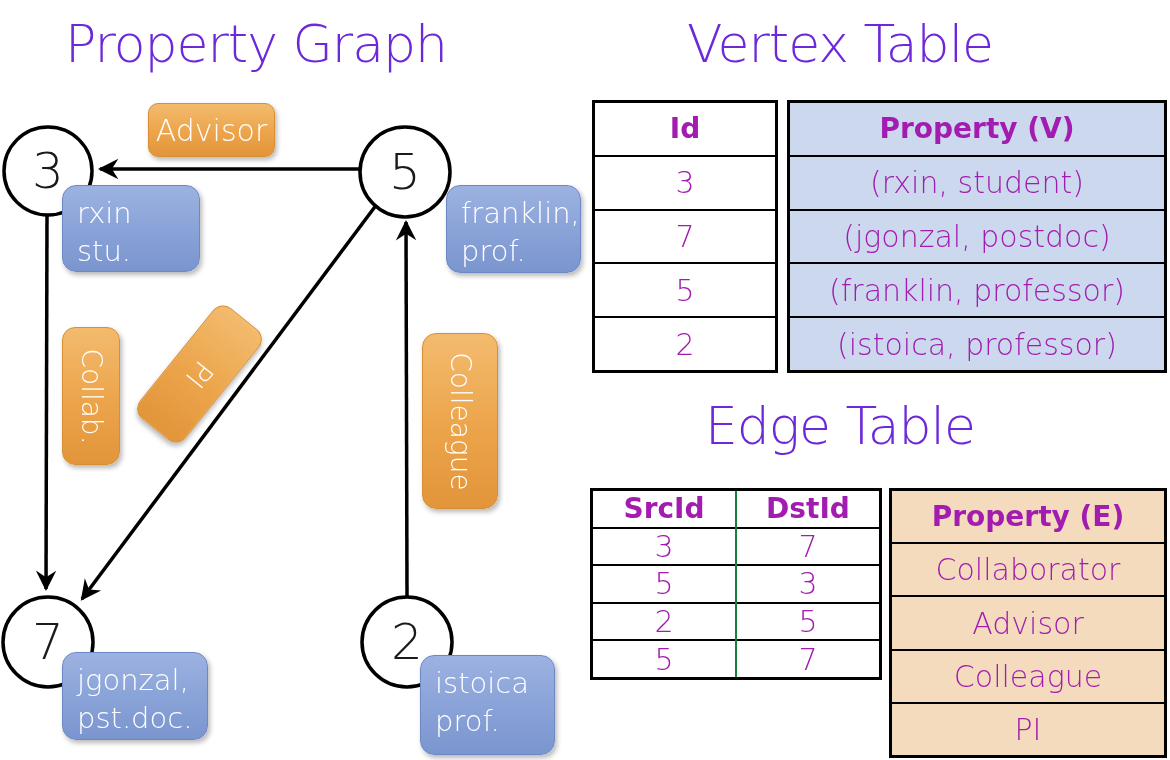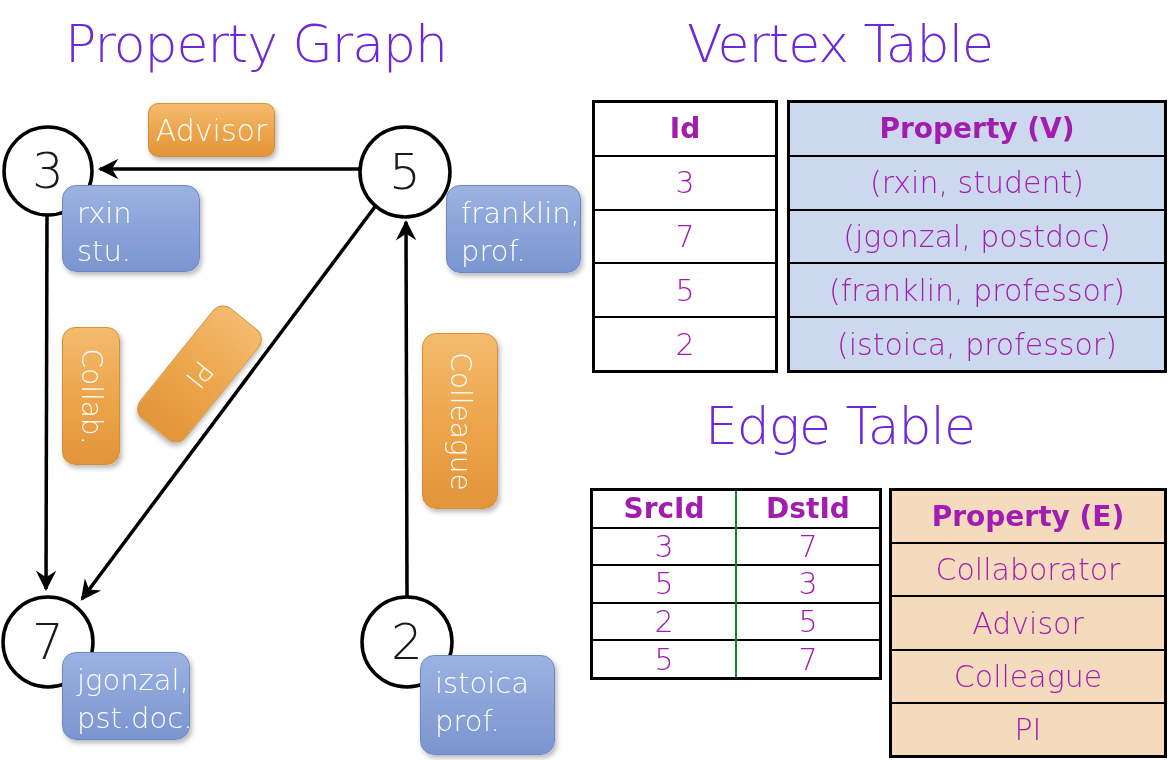--- a/index.html
+++ b/index.html
@@ -27,21 +27,21 @@
   #pi-label{left:170px;top:303px;width:57px;height:140px;border-radius:13px;font-size:28px;font-weight:200;transform:rotate(39deg);}
   #colleague-label{left:422px;top:333px;width:74px;height:174px;border-radius:14px;font-size:28px;font-weight:200;}
 
   
   .vlabel{position:absolute;border-radius:14px;color:#fff;font-size:29px;font-weight:200;line-height:1.32;
           background:linear-gradient(180deg,#9cb2e1 0%,#8aa3d8 50%,#7b95cf 100%);
           border:1.5px solid #6e87c5;padding:8px 0 0 14px;box-sizing:border-box;
           box-shadow:2px 3px 5px rgba(0,0,0,0.28);}
   #rxin-box{left:62px;top:185px;width:138px;height:87px;}
   #franklin-box{left:422px;top:185px;width:135px;height:88px;margin-left:24px;}
-  #jgonzal-box{left:62px;top:652px;width:128px;height:88px;}
+  #jgonzal-box{left:62px;top:652px;width:146px;height:88px;}
   #istoica-box{left:420px;top:655px;width:135px;height:100px;}
   .vlabel span{display:block;}
 
   
   .subtable{position:absolute;display:flex;flex-direction:column;border:3px solid #000;background:#fff;box-sizing:border-box;}
   .subtable .cell{flex:1;display:flex;align-items:center;justify-content:center;
                   font-size:30px;font-weight:200;color:#a21caf;white-space:nowrap;}
   .subtable .cell + .cell{border-top:2px solid #000;}
   .subtable .cell.hdr{font-size:28px;font-weight:bold;letter-spacing:0;}
   .cols2{flex-direction:row;padding:0;}

